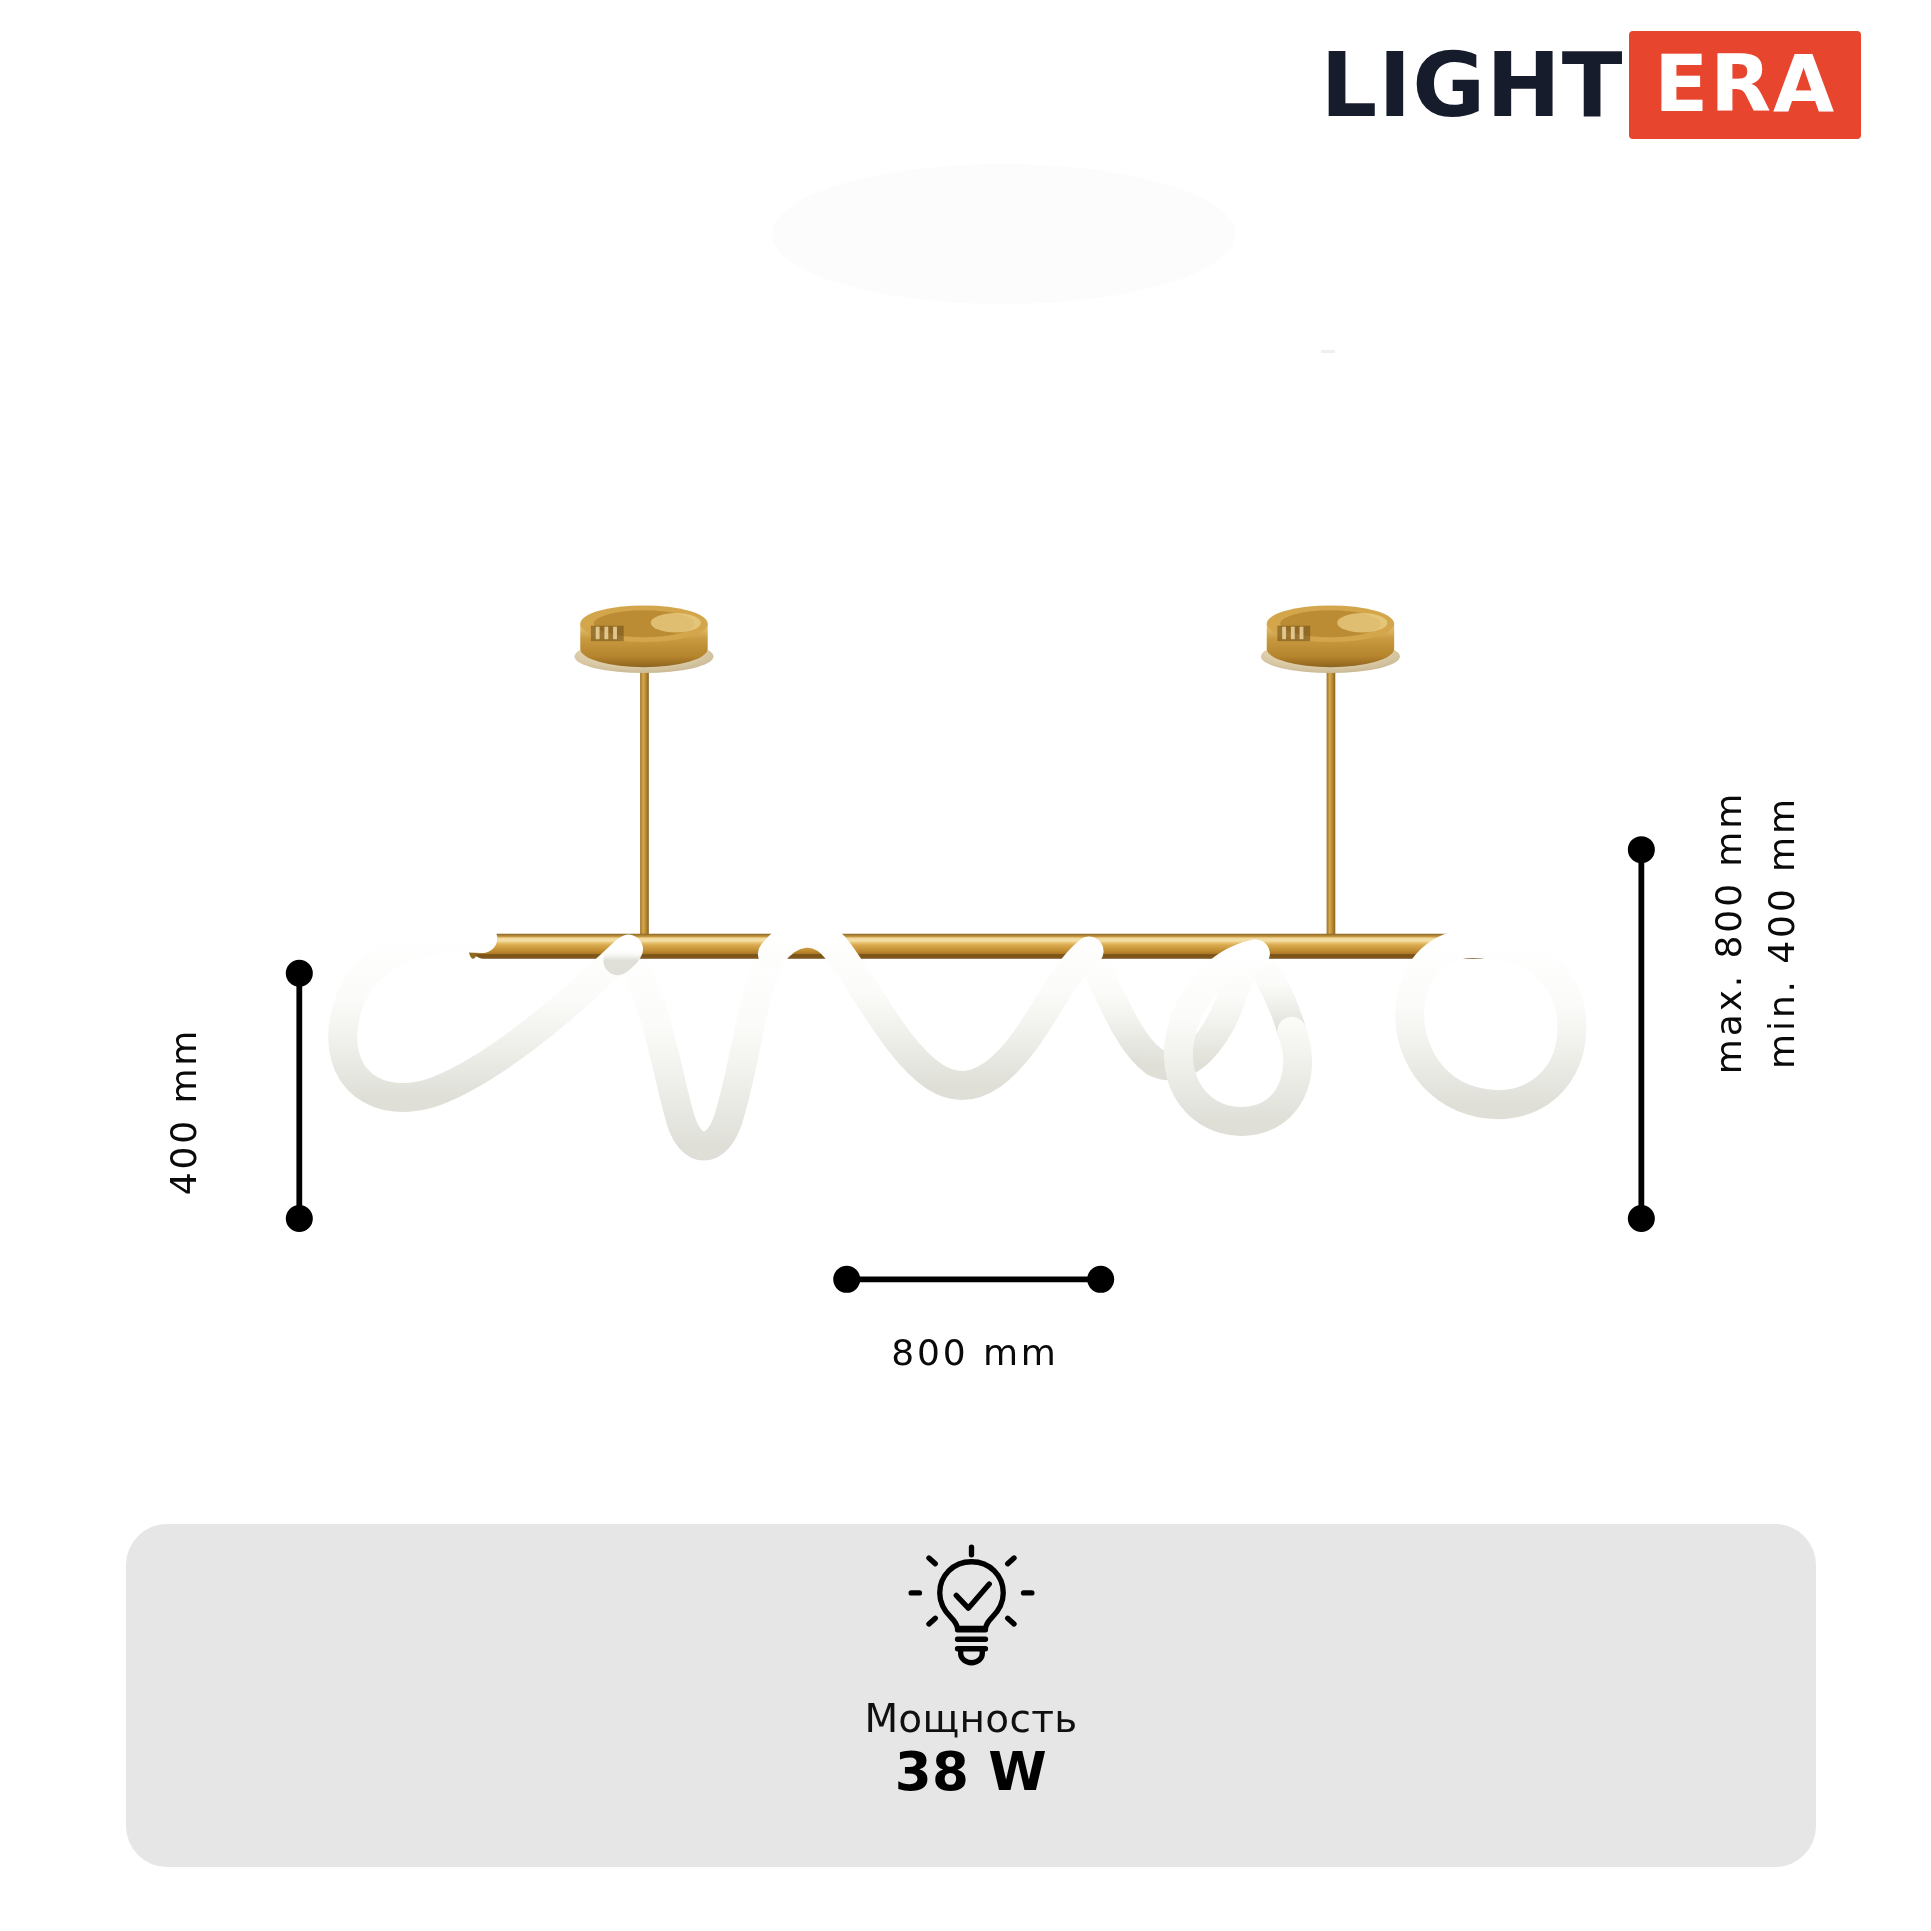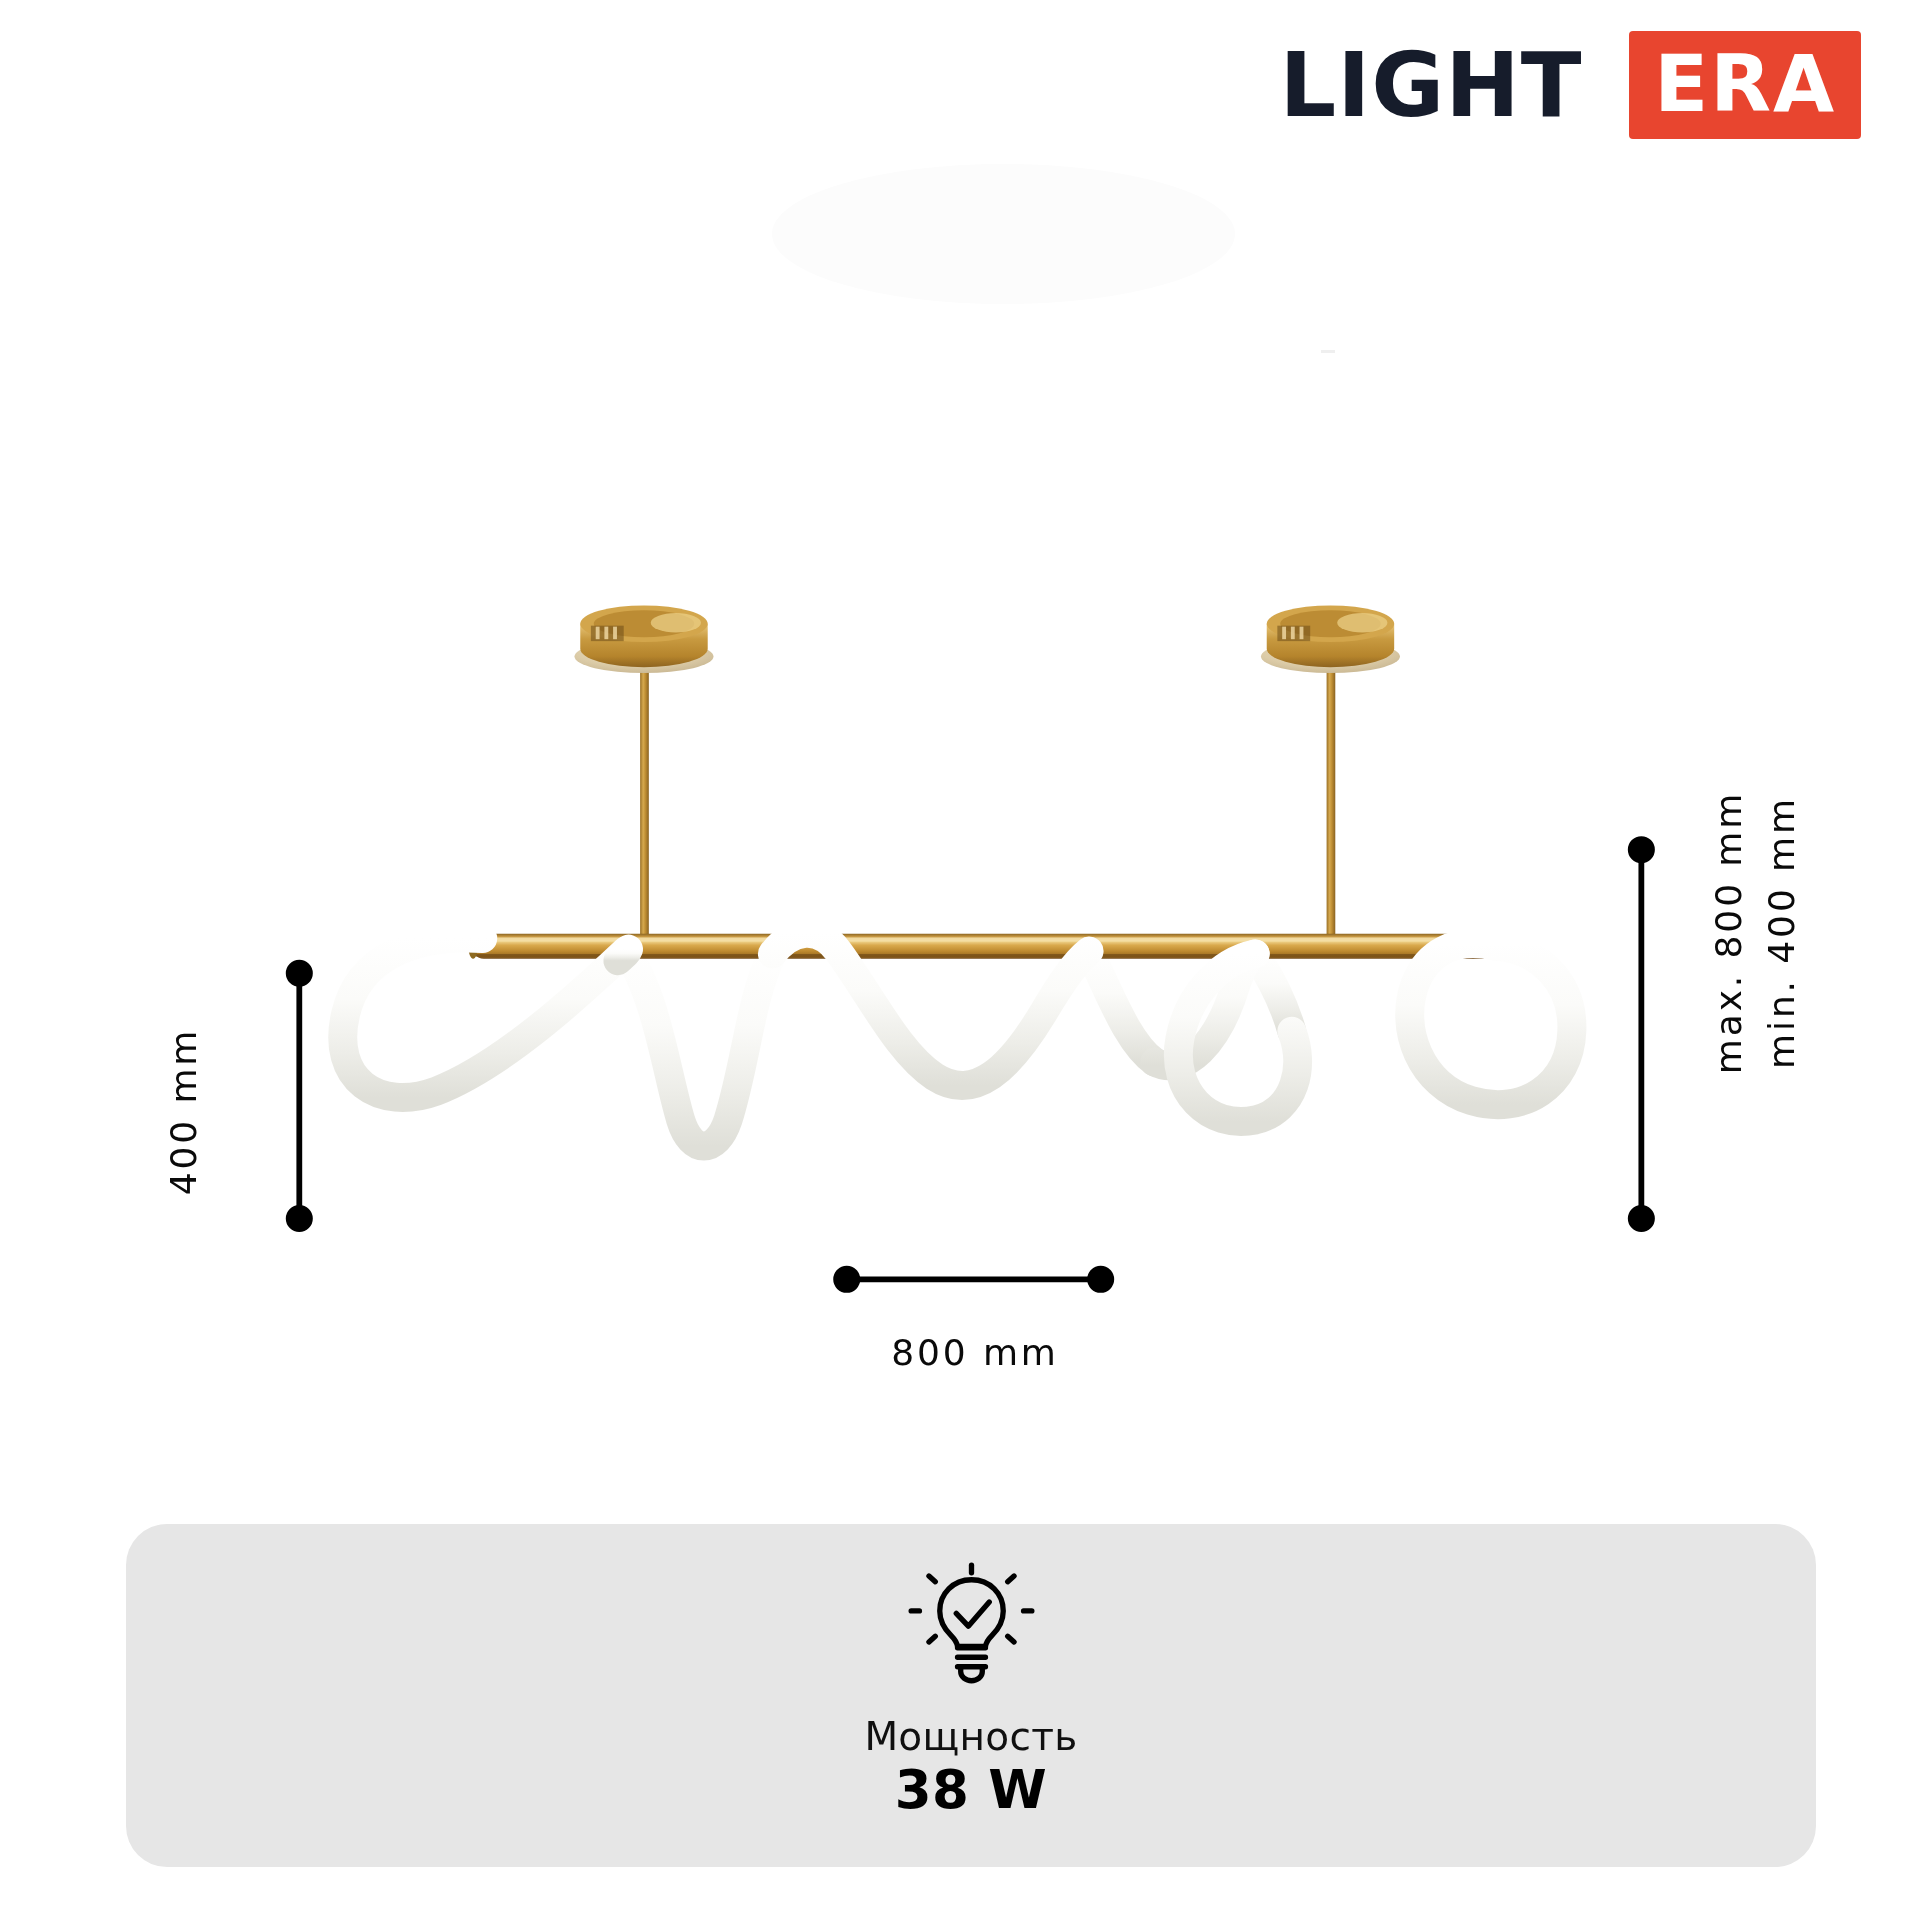--- a/index.html
+++ b/index.html
@@ -19,21 +19,20 @@
   
   #brand-logo {
     position: absolute;
     top: 27px;
     left: 1224px;
     width: 637px;
     height: 116px;
     display: flex;
     align-items: center;
     justify-content: flex-end;
-    gap: 41px;
   }
   #logo-word-light {
     font-family: "DejaVu Sans", "Liberation Sans", sans-serif;
     font-size: 89px;
     font-weight: 700;
     letter-spacing: 1px;
     color: #161C2B;
     line-height: 1;
     padding-right: 5.8px;
     white-space: nowrap;
@@ -138,21 +137,21 @@
     display: flex;
     flex-direction: row;
     align-items: stretch;
   }
   .spec-cell {
     flex: 1 1 0;
     display: flex;
     flex-direction: column;
     align-items: center;
     justify-content: flex-start;
-    padding-top: 38px;
+    padding-top: 20px;
   }
   .spec-icon {
     height: 127px;
     display: flex;
     align-items: center;
     justify-content: center;
   }
   .spec-title {
     font-family: "DejaVu Sans", "Liberation Sans", sans-serif;
     font-size: 39px;

